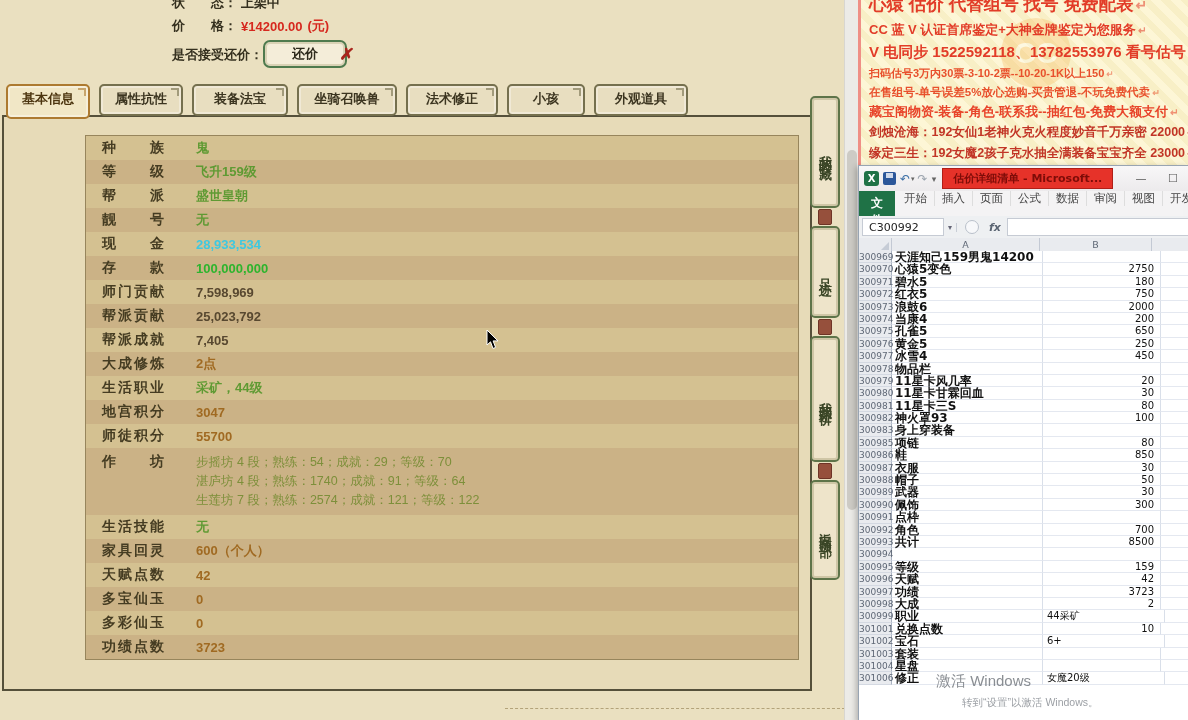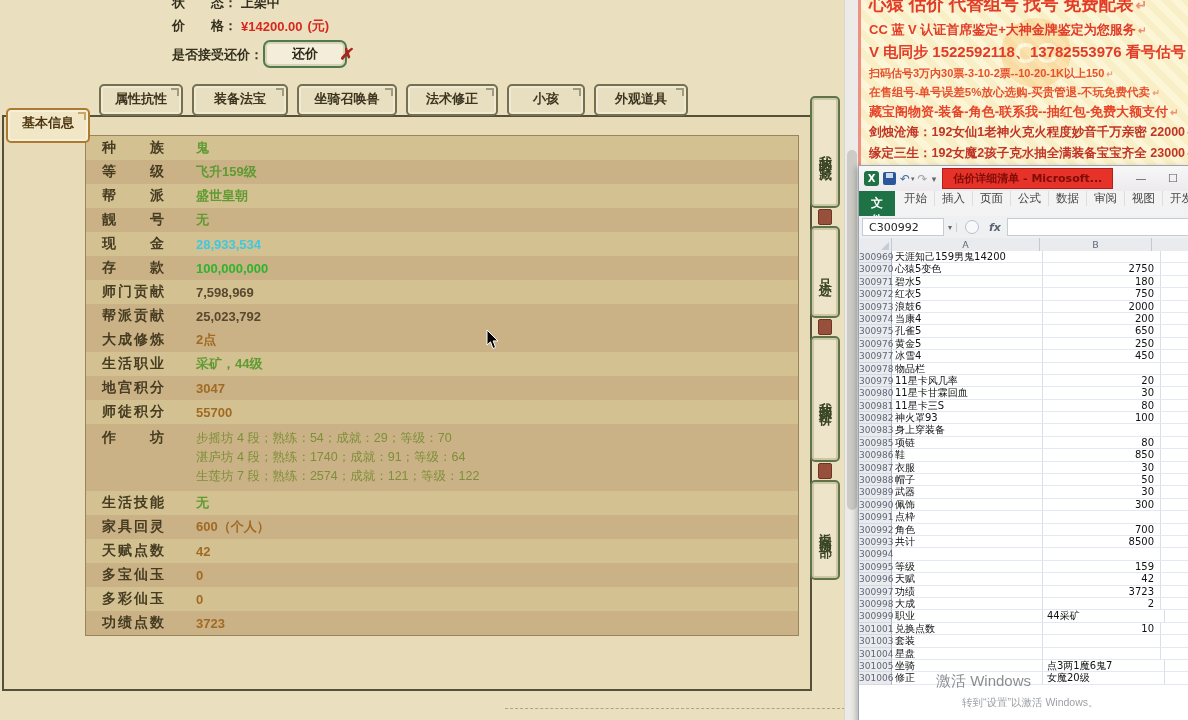--- a/index.html
+++ b/index.html
@@ -18,21 +18,21 @@
   .price-unit{color:#d6281e;margin-left:5px;font-weight:700;}
   .offer-btn{position:absolute;left:263px;top:40px;width:84px;height:28px;background:#f4edd9;
     border:2px solid #4f7a4e;border-radius:7px;box-shadow:inset 0 0 0 2px #d9d2b5;
     font-size:13px;font-weight:700;color:#2e2a1c;cursor:pointer;font-family:inherit;}
   .offer-x{position:absolute;left:340px;top:44px;font-size:17px;font-weight:700;color:#a8241c;transform:rotate(8deg);}
 
   #tabstrip{position:absolute;left:6px;top:84px;display:flex;gap:9px;height:33px;z-index:4;}
   .gtab{height:28px;line-height:26px;text-align:center;background:#e8dec0;border:2px solid #75704e;
     border-radius:5px;font-size:13px;font-weight:700;color:#3c3categ520;color:#3c3520;position:relative;box-shadow:inset 0 0 0 2px rgba(255,255,255,.35);}
   .gtab::after{content:"";position:absolute;right:2px;top:2px;width:6px;height:6px;border-right:2px solid #75704e;border-top:2px solid #75704e;opacity:.6;}
-  .gtab:nth-child(1){width:80px;margin-top:24px;}
+  .gtab:nth-child(1){width:80px;}
   .gtab:nth-child(2){width:80px;}
   .gtab:nth-child(3){width:92px;}
   .gtab:nth-child(4){width:96px;}
   .gtab:nth-child(5){width:88px;}
   .gtab:nth-child(6){width:74px;}
   .gtab:nth-child(7){width:90px;}
   .gtab.sel{background:#f1e7c6;border-color:#ad7a30;color:#4c350f;height:31px;z-index:5;}
   .gtab.sel::after{border-color:#ad7a30;}
 
   .panel{position:absolute;left:2px;top:115px;width:806px;height:572px;background:#e7dbb8;border:2px solid #55503a;}
@@ -111,21 +111,21 @@
   .xhead{position:absolute;left:0;top:72px;right:0;height:13px;display:flex;background:#e9ebef;border-bottom:1px solid #aab3c2;}
   .xcorner{width:32px;border-right:1px solid #c3c9d4;position:relative;}
   .xcorner::after{content:"";position:absolute;right:2px;bottom:1px;border-left:8px solid transparent;border-bottom:8px solid #c6ccd6;}
   .xcol{border-right:1px solid #c3c9d4;font-size:9.5px;color:#5f6876;text-align:center;line-height:13px;}
   .xcolA{width:147px;} .xcolB{width:111px;} .xcolC{flex:1;}
   #xrows{position:absolute;left:0;top:85px;right:0;bottom:0;overflow:hidden;background:#fff;}
   .xrow{display:flex;height:12.4px;}
   .xn{width:32px;flex:none;background:#e9ebef;border-right:1px solid #aab3c2;border-bottom:1px solid #d4d9e2;
     font-size:9px;color:#5f6876;text-align:center;line-height:12px;}
   .xa{width:147px;flex:none;border-right:1px solid #d9dfe9;border-bottom:1px solid #e4e8f0;
-    font-size:10px;color:#111;line-height:12px;padding-left:3px;white-space:nowrap;overflow:visible;}
+    font-size:12px;color:#111;line-height:12px;padding-left:3px;white-space:nowrap;overflow:visible;font-weight:bold;}
   .xb{width:111px;flex:none;border-right:1px solid #d9dfe9;border-bottom:1px solid #e4e8f0;
     font-size:10px;color:#111;line-height:12px;text-align:right;padding-right:6px;white-space:nowrap;}
   .xb.left{text-align:left;padding-left:4px;}
   .xc{flex:1;border-bottom:1px solid #e4e8f0;}
 
   .wm1{position:absolute;left:936px;top:672px;font-size:15px;color:rgba(118,122,128,.85);z-index:40;}
   .wm2{position:absolute;left:962px;top:696px;font-size:10.5px;color:rgba(138,142,148,.85);z-index:40;}
 
   .cursor{position:absolute;left:486px;top:330px;z-index:99;}
 </style>
@@ -186,20 +186,24 @@
             <span class="ilabel">存款</span>
             <span class="ivalue c-bright">100,000,000</span>
           </div>
           <div class="irow odd">
             <span class="ilabel">师门贡献</span>
             <span class="ivalue c-dark">7,598,969</span>
           </div>
           <div class="irow even">
             <span class="ilabel">帮派贡献</span>
             <span class="ivalue c-dark">25,023,792</span>
+          </div>
+          <div class="irow odd">
+            <span class="ilabel">帮派成就</span>
+            <span class="ivalue c-dark">7,405</span>
           </div>
           <div class="irow even">
             <span class="ilabel">大成修炼</span>
             <span class="ivalue c-brown">2点</span>
           </div>
           <div class="irow odd">
             <span class="ilabel">生活职业</span>
             <span class="ivalue c-green">采矿，44级</span>
           </div>
           <div class="irow even">
@@ -498,35 +502,35 @@
           <span class="xb left">44采矿</span>
           <span class="xc"></span>
         </div>
         <div class="xrow">
           <span class="xn">301001</span>
           <span class="xa">兑换点数</span>
           <span class="xb">10</span>
           <span class="xc"></span>
         </div>
         <div class="xrow">
+          <span class="xn">301002</span>
+          <span class="xa">宝石</span>
+          <span class="xb left">6+</span>
+          <span class="xc"></span>
+        </div>
+        <div class="xrow">
           <span class="xn">301003</span>
           <span class="xa">套装</span>
           <span class="xb"></span>
           <span class="xc"></span>
         </div>
         <div class="xrow">
           <span class="xn">301004</span>
           <span class="xa">星盘</span>
           <span class="xb"></span>
-          <span class="xc"></span>
-        </div>
-        <div class="xrow">
-          <span class="xn">301005</span>
-          <span class="xa">坐骑</span>
-          <span class="xb left">点3两1魔6鬼7</span>
           <span class="xc"></span>
         </div>
         <div class="xrow">
           <span class="xn">301006</span>
           <span class="xa">修正</span>
           <span class="xb left">女魔20级</span>
           <span class="xc"></span>
         </div>
       </div>
   </div>

